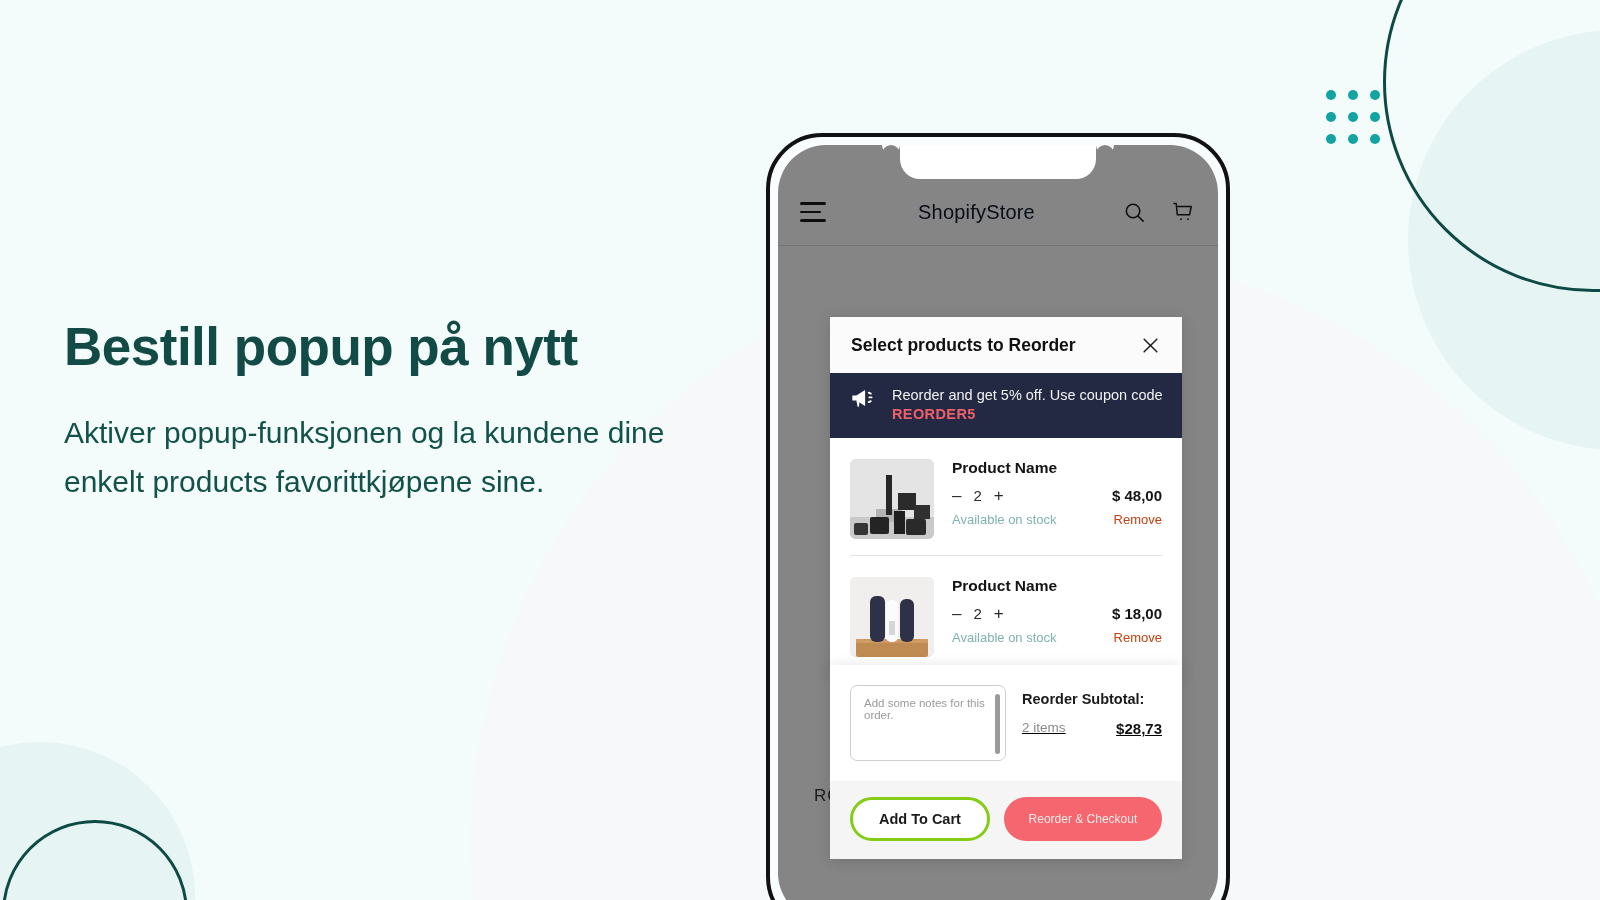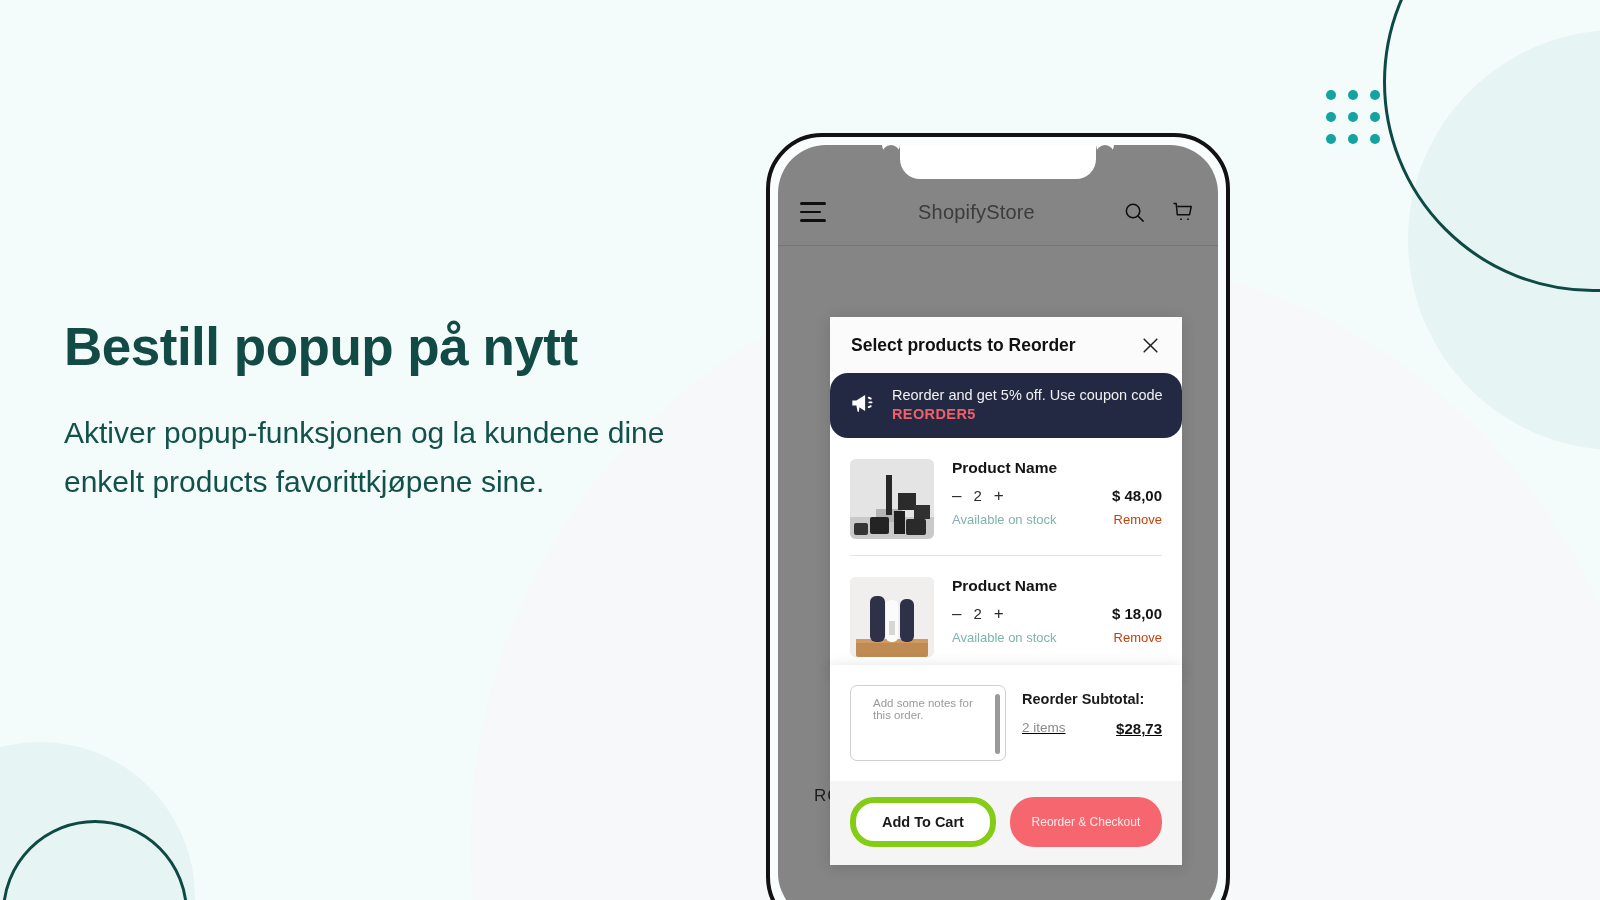--- a/index.html
+++ b/index.html
@@ -114,21 +114,21 @@
     background: #fff;
   }
   .hamburger { width: 30px; display: flex; flex-direction: column; gap: 6px; }
   .hamburger span { height: 2.6px; background: #1a1a1a; border-radius: 2px; }
   .hamburger span:nth-child(1) { width: 26px; }
   .hamburger span:nth-child(2) { width: 21px; }
   .hamburger span:nth-child(3) { width: 26px; }
 
   .store-title {
     flex: 1; text-align: center;
-    font-size: 20px; color: #737373; letter-spacing: 0.2px;
+    font-size: 20px; color: #0f172a; letter-spacing: 0.2px;
   }
   .hdr-icons { display: flex; gap: 26px; align-items: center; }
   .hdr-icons svg { display: block; }
 
   .store-divider {
     position: absolute; left: 0; right: 0; top: 100px;
     height: 1px; background: #e2e2e2;
   }
   .store-body { position: absolute; left: 0; right: 0; top: 101px; bottom: 0; background: #fff; }
   .ghost-text {
@@ -152,22 +152,22 @@
 
   .modal-header {
     display: flex; align-items: center; justify-content: space-between;
     padding: 17px 20px 16px 21px;
     background: #fbfbfb;
   }
   .modal-title { font-size: 17.5px; font-weight: 700; color: #111; }
   .close-btn { cursor: pointer; line-height: 0; padding: 2px; }
 
   .coupon-bar {
-    display: flex; align-items: center; gap: 14px;
-    background: #232943; padding: 13px 18px 14px 20px; border-radius: 18px;
+    display: flex; gap: 14px;
+    background: #232943; padding: 13px 18px 14px 20px;
   }
   .coupon-text { font-size: 14.5px; color: #f1f1f1; line-height: 1.32; }
   .coupon-code { display: block; color: #f0606a; font-weight: 700; letter-spacing: 0.4px; }
 
   .product-list { padding: 0 20px; background: #fff; }
   .product-row { display: flex; gap: 18px; padding: 21px 0 16px 0; }
   .product-row + .product-row { border-top: 1px solid #e4e4e4; }
 
   .thumb {
     width: 84px; height: 80px; flex: none;
@@ -189,37 +189,37 @@
   .p-remove { font-size: 13px; color: #c2410c; cursor: pointer; }
 
   .modal-bottom { top: 520px; }
   .summary { display: flex; align-items: flex-start; gap: 16px; padding: 20px 20px 20px 20px; background: #fff; }
   .notes-box {
     flex: 1; height: 76px;
     border: 1px solid #cfcfcf; border-radius: 7px;
     position: relative; overflow: hidden;
   }
   .notes-box .ph {
-    position: absolute; left: 22px; top: 11px; right: 20px;
+    position: absolute; left: 13px; top: 11px; right: 20px;
     font-size: 11.5px; color: #9a9a9a;
   }
   .notes-scroll {
     position: absolute; right: 5px; top: 8px;
     width: 5px; height: 60px; border-radius: 3px; background: #9a9a9a;
   }
   .totals { width: 140px; padding-top: 6px; }
   .totals-label { font-size: 14.5px; font-weight: 700; color: #1a1a1a; }
   .totals-row { display: flex; justify-content: space-between; align-items: flex-start; margin-top: 13px; text-decoration: underline; }
   .totals-items { font-size: 13.5px; color: #8a8a8a; }
   .totals-amount { font-size: 15px; font-weight: 700; color: #141414; }
 
   .actions { display: flex; gap: 14px; padding: 16px 20px 18px 20px; background: #f5f5f5; }
   .btn-outline {
     flex: 0 0 auto; padding: 11px 26px;
-    border: 6px solid #84cc16; border-radius: 24px;
+    border: 3px solid #84cc16; border-radius: 24px;
     background: #fff; font-size: 14.5px; font-weight: 700; color: #1a1a1a;
     cursor: pointer; font-family: inherit;
   }
   .btn-primary {
     flex: 1; padding: 11px 14px;
     border: none; border-radius: 24px;
     background: #f6666e; color: #fbe9e9;
     font-size: 12px; font-weight: 400; cursor: pointer; font-family: inherit;
   }
 </style>

